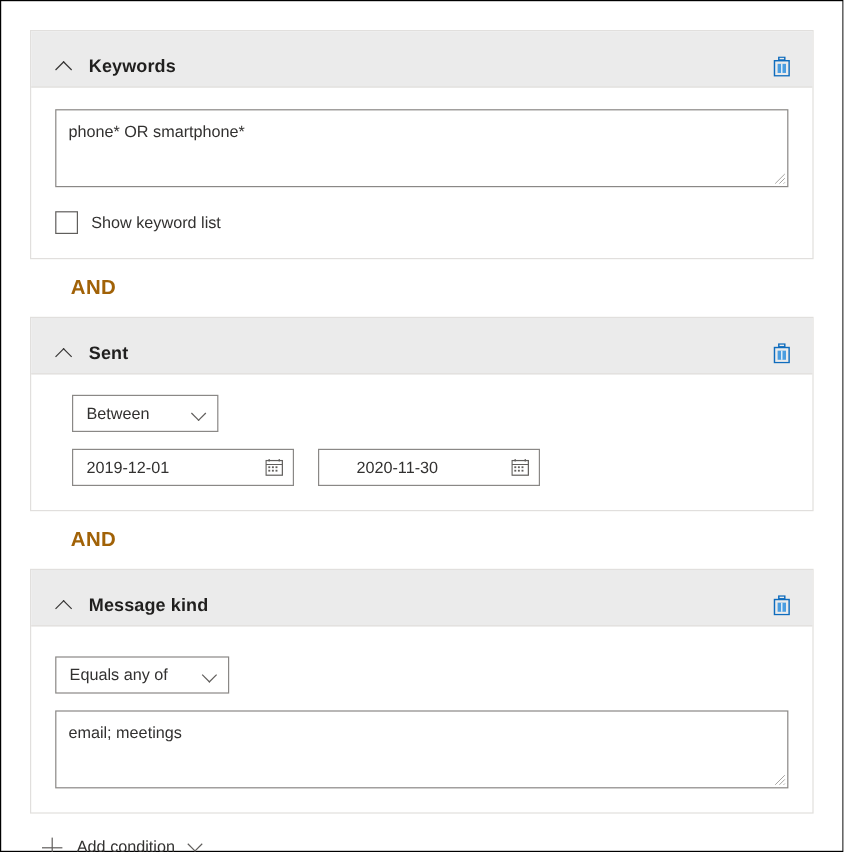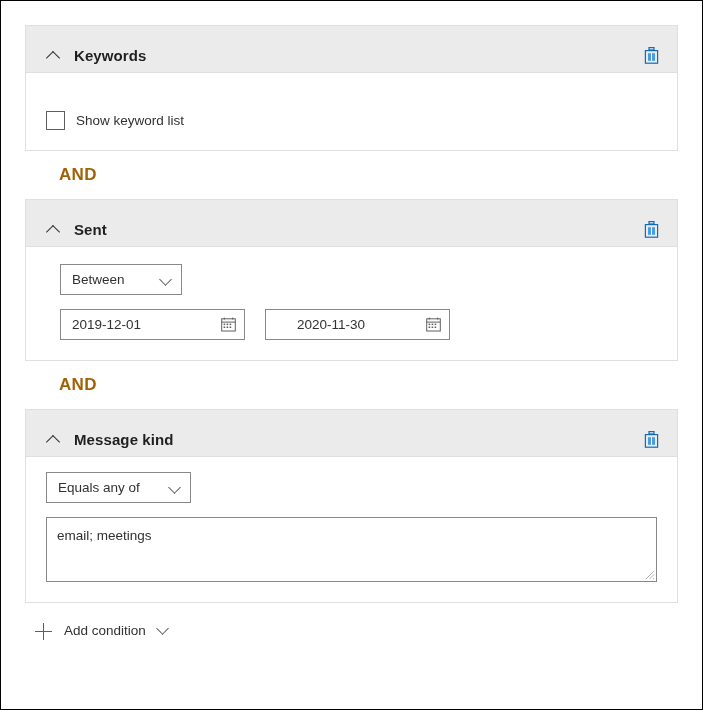--- a/index.html
+++ b/index.html
@@ -211,21 +211,21 @@
   }
   .date-field + .date-field { margin-left: 20px; padding-left: 31px; }
   .date-value {
     font-size: 13.5px;
     color: #323130;
     flex: 1 1 auto;
   }
   .cal-icon { flex: 0 0 auto; display: flex; align-items: center; }
 
   .sent-body { padding: 17px 20px 20px 34px; }
-  .mk-body   { padding: 15px 20px 20px 20px; }
+  .mk-body   { padding: 25px 20px 20px 20px; }
 
   
   .add-condition {
     display: flex;
     align-items: flex-start;
     margin-top: 20px;
     margin-left: 10px;
     width: fit-content;
     cursor: pointer;
     user-select: none;
@@ -283,20 +283,28 @@
         <div class="trash-btn">
           <svg width="15" height="17" viewBox="0 0 15 17">
             <rect x="5" y="0.6" width="5" height="2.4" fill="none" stroke="#0f6cbd" stroke-width="1.2"></rect>
             <rect x="1.4" y="3.6" width="12.2" height="12.6" fill="none" stroke="#0f6cbd" stroke-width="1.2"></rect>
             <rect x="4" y="6.2" width="7" height="7.6" fill="#4a9de0"></rect>
             <line x1="7.5" y1="6.2" x2="7.5" y2="13.8" stroke="#ffffff" stroke-width="1"></line>
           </svg>
         </div>
       </div>
       <div class="card-body">
+        <div class="textbox-wrap">
+          <textarea class="textbox" placeholder="" style="">phone* OR smartphone*</textarea>
+          <svg class="resize-grip" viewBox="0 0 10 10">
+            <line x1="9" y1="1" x2="1" y2="9" stroke="#a19f9d" stroke-width="0.8"></line>
+            <line x1="9" y1="4.5" x2="4.5" y2="9" stroke="#a19f9d" stroke-width="0.8"></line>
+            <line x1="9" y1="8" x2="8" y2="9" stroke="#a19f9d" stroke-width="0.8"></line>
+          </svg>
+        </div>
         <div class="checkbox-row">
           <span class="checkbox-box"></span>
           <span class="checkbox-label">Show keyword list</span>
         </div>
       </div>
     </div>
 
     <div class="and-sep">AND</div>
 
     <div class="condition-card">

